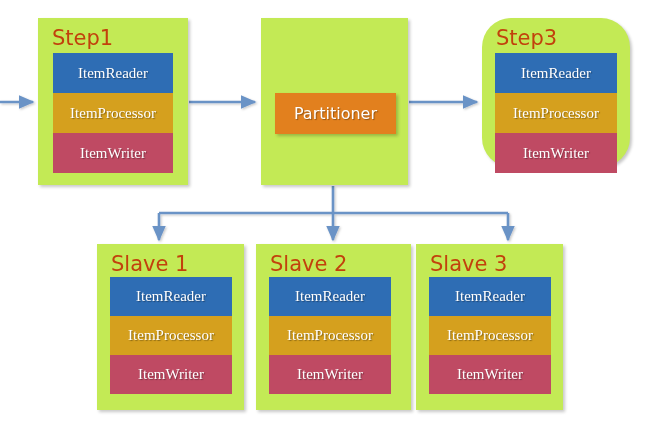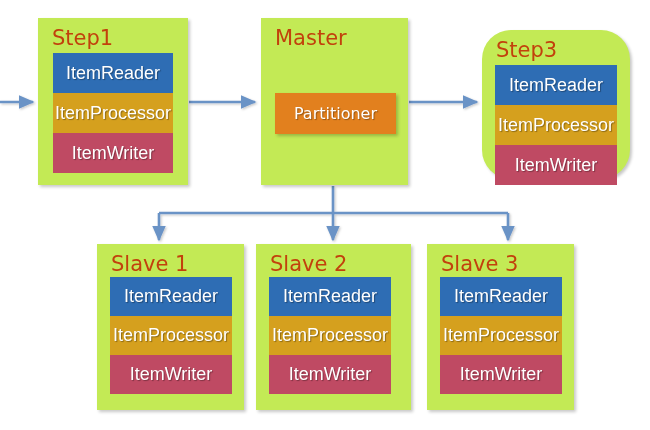--- a/index.html
+++ b/index.html
@@ -38,22 +38,22 @@
     color: #c2410c;
     font-family: "DejaVu Sans", sans-serif;
     white-space: nowrap;
   }
   .band {
     position: absolute;
     display: flex;
     align-items: center;
     justify-content: center;
     color: #ffffff;
-    font-size: 18px;
-    font-family: Liberation Sans, sans-serif;
+    font-size: 15px;
+    font-family: Liberation Serif, serif;
     text-shadow: 1px 1px 1px rgba(0,0,0,0.35);
     box-sizing: border-box;
     white-space: nowrap;
   }
   .band-reader   { background: #2e6db4; }
   .band-processor{ background: #d5a01e; }
   .band-writer   { background: #bf4a63; }
   .partitioner {
     position: absolute;
     background: #e2801e;
@@ -95,42 +95,41 @@
   </svg>
 
   <div id="node-layer">
       <div class="step-box" style="left: 38px; top: 18px; width: 150px; height: 167px; background: rgb(195, 234, 85);">
         <div class="step-title">Step1</div>
         <div class="band band-reader" style="background: rgb(46, 109, 180); position: absolute; left: 15px; top: 35px; width: 120px; height: 40px;">ItemReader</div>
         <div class="band band-processor" style="background: rgb(213, 160, 30); position: absolute; left: 15px; top: 75px; width: 120px; height: 40px;">ItemProcessor</div>
         <div class="band band-writer" style="background: rgb(191, 74, 99); position: absolute; left: 15px; top: 115px; width: 120px; height: 40px;">ItemWriter</div>
       </div>
       <div class="step-box" style="left: 261px; top: 18px; width: 147px; height: 167px; background: rgb(195, 234, 85);">
-        <div class="step-title">Master</div>
         <div class="partitioner" style="background: rgb(226, 128, 30); position: absolute; left: 14px; top: 75px; width: 121px; height: 41px;">Partitioner</div>
       </div>
-      <div class="step-box" style="left: 482px; top: 30px; width: 148px; height: 149px; background: rgb(195, 234, 85); border-radius: 29px;">
+      <div class="step-box" style="left: 482px; top: 18px; width: 148px; height: 149px; background: rgb(195, 234, 85); border-radius: 29px;">
         <div class="step-title">Step3</div>
         <div class="band band-reader" style="background: rgb(46, 109, 180); position: absolute; left: 13px; top: 35px; width: 122px; height: 40px;">ItemReader</div>
         <div class="band band-processor" style="background: rgb(213, 160, 30); position: absolute; left: 13px; top: 75px; width: 122px; height: 40px;">ItemProcessor</div>
         <div class="band band-writer" style="background: rgb(191, 74, 99); position: absolute; left: 13px; top: 115px; width: 122px; height: 40px;">ItemWriter</div>
       </div>
       <div class="step-box" style="left: 97px; top: 244px; width: 147px; height: 166px; background: rgb(195, 234, 85);">
         <div class="step-title">Slave 1</div>
         <div class="band band-reader" style="background: rgb(46, 109, 180); position: absolute; left: 13px; top: 33px; width: 122px; height: 39px;">ItemReader</div>
         <div class="band band-processor" style="background: rgb(213, 160, 30); position: absolute; left: 13px; top: 72px; width: 122px; height: 39px;">ItemProcessor</div>
         <div class="band band-writer" style="background: rgb(191, 74, 99); position: absolute; left: 13px; top: 111px; width: 122px; height: 39px;">ItemWriter</div>
       </div>
       <div class="step-box" style="left: 256px; top: 244px; width: 155px; height: 166px; background: rgb(195, 234, 85);">
         <div class="step-title">Slave 2</div>
         <div class="band band-reader" style="background: rgb(46, 109, 180); position: absolute; left: 13px; top: 33px; width: 122px; height: 39px;">ItemReader</div>
         <div class="band band-processor" style="background: rgb(213, 160, 30); position: absolute; left: 13px; top: 72px; width: 122px; height: 39px;">ItemProcessor</div>
         <div class="band band-writer" style="background: rgb(191, 74, 99); position: absolute; left: 13px; top: 111px; width: 122px; height: 39px;">ItemWriter</div>
       </div>
-      <div class="step-box" style="left: 427px; top: 244px; width: 147px; height: 166px; background: rgb(195, 234, 85);">
+      <div class="step-box" style="left: 416px; top: 244px; width: 147px; height: 166px; background: rgb(195, 234, 85);">
         <div class="step-title">Slave 3</div>
         <div class="band band-reader" style="background: rgb(46, 109, 180); position: absolute; left: 13px; top: 33px; width: 122px; height: 39px;">ItemReader</div>
         <div class="band band-processor" style="background: rgb(213, 160, 30); position: absolute; left: 13px; top: 72px; width: 122px; height: 39px;">ItemProcessor</div>
         <div class="band band-writer" style="background: rgb(191, 74, 99); position: absolute; left: 13px; top: 111px; width: 122px; height: 39px;">ItemWriter</div>
       </div>
     </div>
 
 </div>
 
 </body></html>

